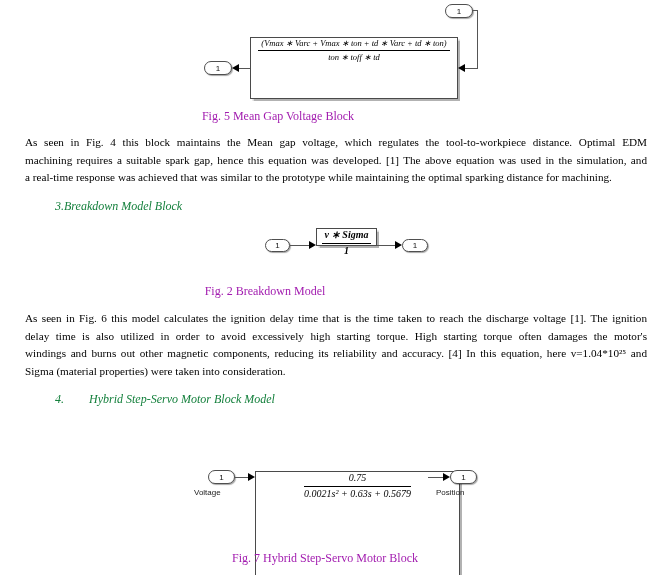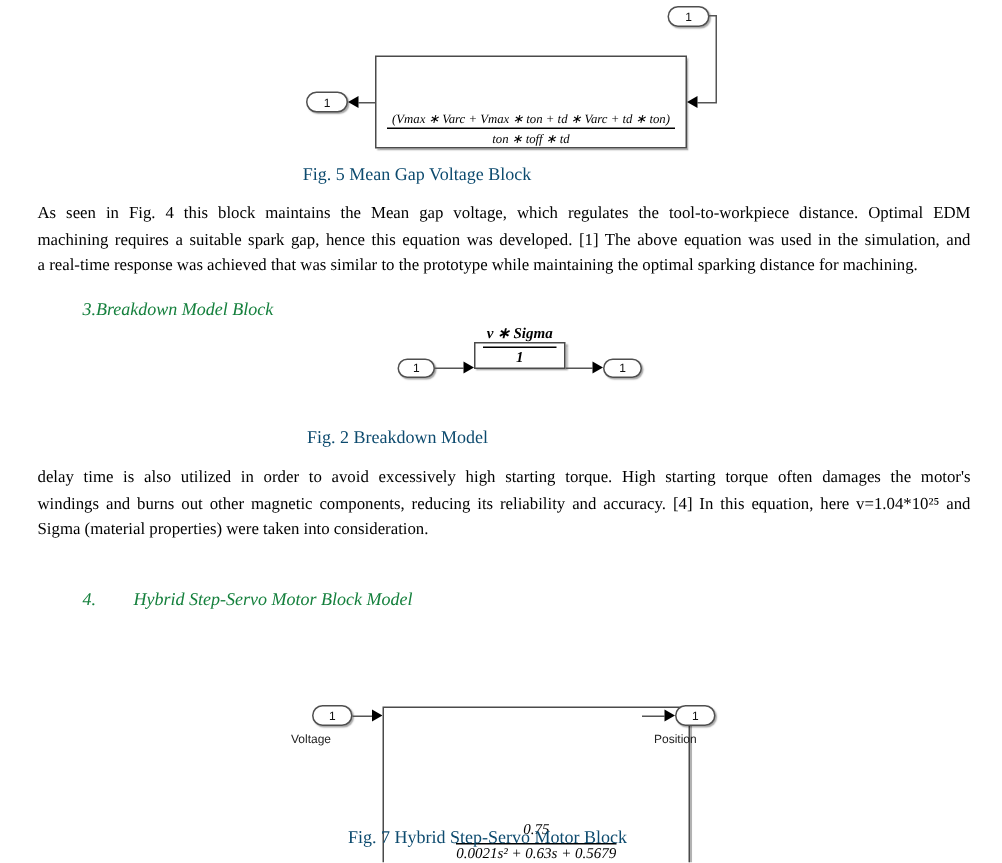--- a/index.html
+++ b/index.html
@@ -25,21 +25,21 @@
     font: 8px "Liberation Sans", sans-serif;
     color: #111;
     box-shadow: 1px 1px 1px rgba(0,0,0,0.35);
   }
   .sblock {
     position: absolute;
     background: #fff;
     border: 1px solid #4a4a4a;
     box-sizing: border-box;
     display: flex;
-    align-items: flex-end;
+    align-items: flex-start;
     justify-content: center;
     box-shadow: 1.5px 1.5px 1px rgba(0,0,0,0.30);
   }
   .wire { position: absolute; background: #555; }
   .arrow-l {
     position: absolute; width: 0; height: 0;
     border-top: 4px solid transparent;
     border-bottom: 4px solid transparent;
     border-right: 7px solid #000;
   }
@@ -66,21 +66,21 @@
     font: 8px "Liberation Sans", sans-serif;
     color: #222;
     text-align: left;
     width: 54px;
   }
   
   .caption {
     position: absolute;
     font-size: 12px;
     text-align: center;
-    color: #0c4a6e;
+    color: #a21caf;
   }
   .heading {
     position: absolute;
     font-size: 12px;
     font-style: italic;
     color: #15803d;
   }
   .heading .hnum { display: inline-block; }
   .heading .htitle { display: inline-block; margin-left: 25px; }
   .para { position: absolute; left: 25px; width: 622px; font-size: 11.2px; }
@@ -148,20 +148,21 @@
     <div class="wire" style="left:377px; top:245px; width:18px; height:1px;"></div>
     <div class="arrow-r" style="left:395px; top:241px;"></div>
     <div class="port" style="left:402px; top:239px; width:26px; height:13px;">
       <span>1</span>
     </div>
   </div>
 
   <div class="caption" style="left:0; top:284px; width:530px;">Fig. 2 Breakdown Model</div>
 
   <div class="para" style="top:310px;">
+      <div class="para-line">As seen in Fig. 6 this model calculates the ignition delay time that is the time taken to reach the discharge voltage [1]. The ignition</div>
       <div class="para-line">delay time is also utilized in order to avoid excessively high starting torque. High starting torque often damages the motor's</div>
       <div class="para-line">windings and burns out other magnetic components, reducing its reliability and accuracy. [4] In this equation, here v=1.04*10²⁵ and</div>
       <div class="para-line last">Sigma (material properties) were taken into consideration.</div>
     </div>
 
   <div class="heading" style="left:55px; top:392px;">
     <span class="hnum">4.</span><span class="htitle">Hybrid Step-Servo Motor Block Model</span>
   </div>
 
   <div>

